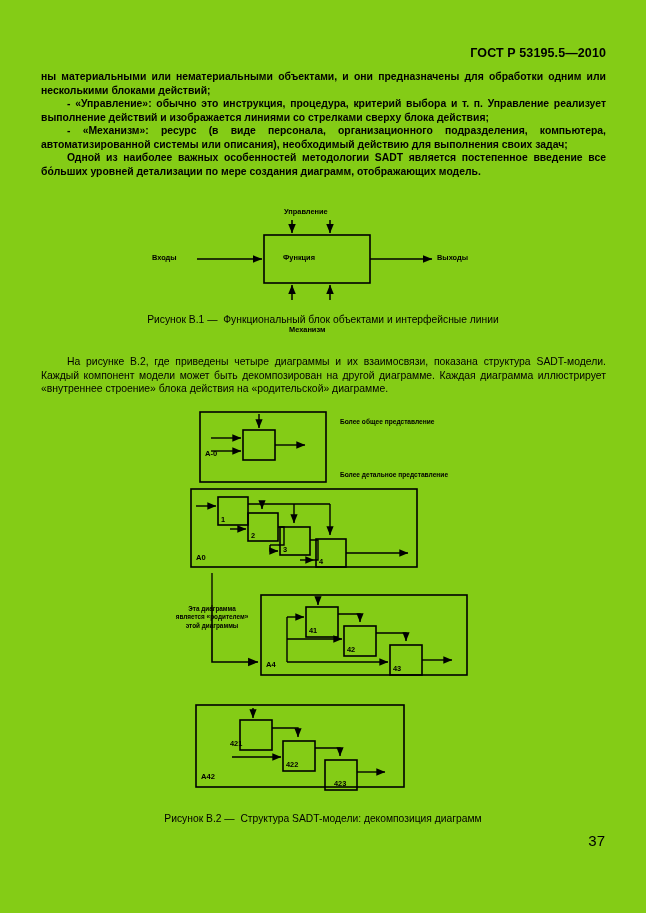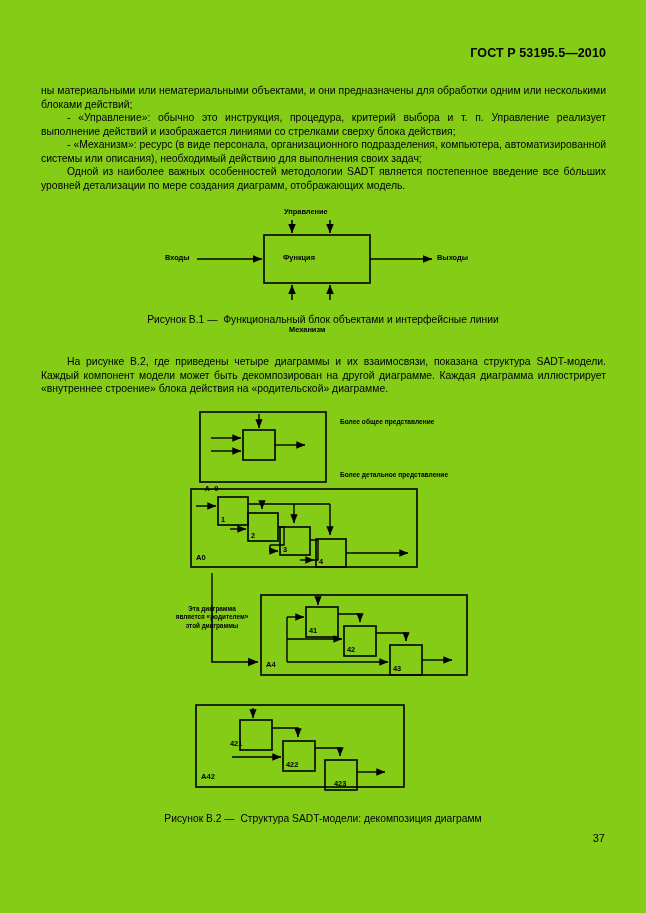--- a/index.html
+++ b/index.html
@@ -40,21 +40,21 @@
     line-height: 13.55px;
     text-align: justify;
     text-justify: inter-word;
   }
   .body-text p {
     margin: 0;
   }
   .body-text p.indent {
     text-indent: 26px;
   }
-  #para-block-1 { top: 84px; }
+  #para-block-1 { top: 70px; font-weight: bold; }
   #para-block-2 { top: 355px; }
 
   
   .caption {
     position: absolute;
     width: 646px;
     left: 0;
     text-align: center;
     font-size: 10.3px;
   }
@@ -103,21 +103,21 @@
     text-align: center;
     line-height: 1.3;
     white-space: nowrap;
   }
 
   
   .page-number {
     position: absolute;
     right: 41px;
     top: 832px;
-    font-size: 11px;
+    font-size: 15px;
   }
 </style>
 </head>
 <body>
 
 <div class="page">
 
   <div class="std-header">ГОСТ Р 53195.5—2010</div>
 
   <div class="body-text" id="para-block-1">
@@ -143,21 +143,21 @@
         <line x1="370" y1="54" x2="432" y2="54" stroke="#000" stroke-width="1.5" marker-end="url(#arrB1)"></line>
 
         <line x1="292" y1="15" x2="292" y2="28" stroke="#000" stroke-width="1.5" marker-end="url(#arrB1)"></line>
         <line x1="330" y1="15" x2="330" y2="28" stroke="#000" stroke-width="1.5" marker-end="url(#arrB1)"></line>
 
         <line x1="292" y1="95" x2="292" y2="80" stroke="#000" stroke-width="1.5" marker-end="url(#arrB1)"></line>
         <line x1="330" y1="95" x2="330" y2="80" stroke="#000" stroke-width="1.5" marker-end="url(#arrB1)"></line>
       </svg>
 
       <div class="dlabel big" style="left:283px; top:49px;">Функция</div>
-      <div class="dlabel big" style="left:165px; top:49px;">Входы</div>
+      <div class="dlabel big" style="left:152px; top:49px;">Входы</div>
       <div class="dlabel big" style="left:437px; top:49px;">Выходы</div>
       <div class="dlabel big" style="left:284px; top:3px;">Управление</div>
       <div class="dlabel big" style="left:289px; top:77px;margin-top:44px;">Механизм</div>
     </div>
   </div>
 
   <div class="caption" id="caption-b1">
     <span class="cap-num">Рисунок В.1 —</span>&nbsp;&nbsp;<span>Функциональный блок объектами и интерфейсные линии</span>
   </div>
 
@@ -246,21 +246,21 @@
 
         <path d="M272,323 L298,323 L298,332" fill="none" stroke="#000" stroke-width="1.4" marker-end="url(#arrB2)"></path>
 
         <line x1="232" y1="352" x2="281" y2="352" stroke="#000" stroke-width="1.4" marker-end="url(#arrB2)"></line>
 
         <path d="M315,343 L340,343 L340,351" fill="none" stroke="#000" stroke-width="1.4" marker-end="url(#arrB2)"></path>
 
         <line x1="357" y1="367" x2="385" y2="367" stroke="#000" stroke-width="1.4" marker-end="url(#arrB2)"></line>
       </svg>
 
-      <div class="frame-tag" style="left:205px; top:80px;font-family:Liberation Mono, monospace;">A-0</div>
+      <div class="frame-tag" style="left:205px; top:44px;">A-0</div>
       <div class="frame-tag" style="left:196px; top:148px;">A0</div>
       <div class="frame-tag" style="left:266px; top:255px;">A4</div>
       <div class="frame-tag" style="left:201px; top:367px;">A42</div>
 
       <div class="box-num" style="left:221px; top:110px;">1</div>
       <div class="box-num" style="left:251px; top:126px;">2</div>
       <div class="box-num" style="left:283px; top:140px;">3</div>
       <div class="box-num" style="left:319px; top:152px;">4</div>
 
       <div class="box-num" style="left:309px; top:221px;">41</div>

